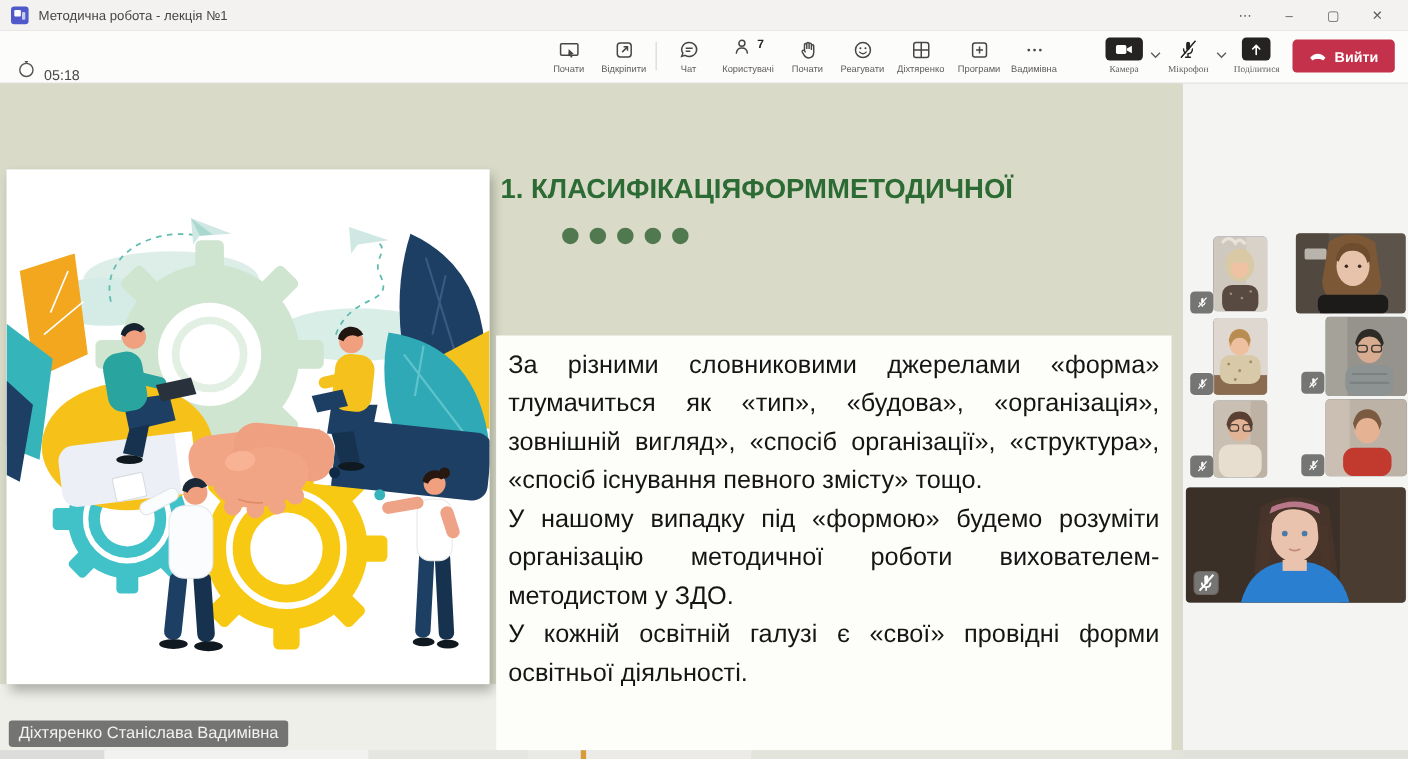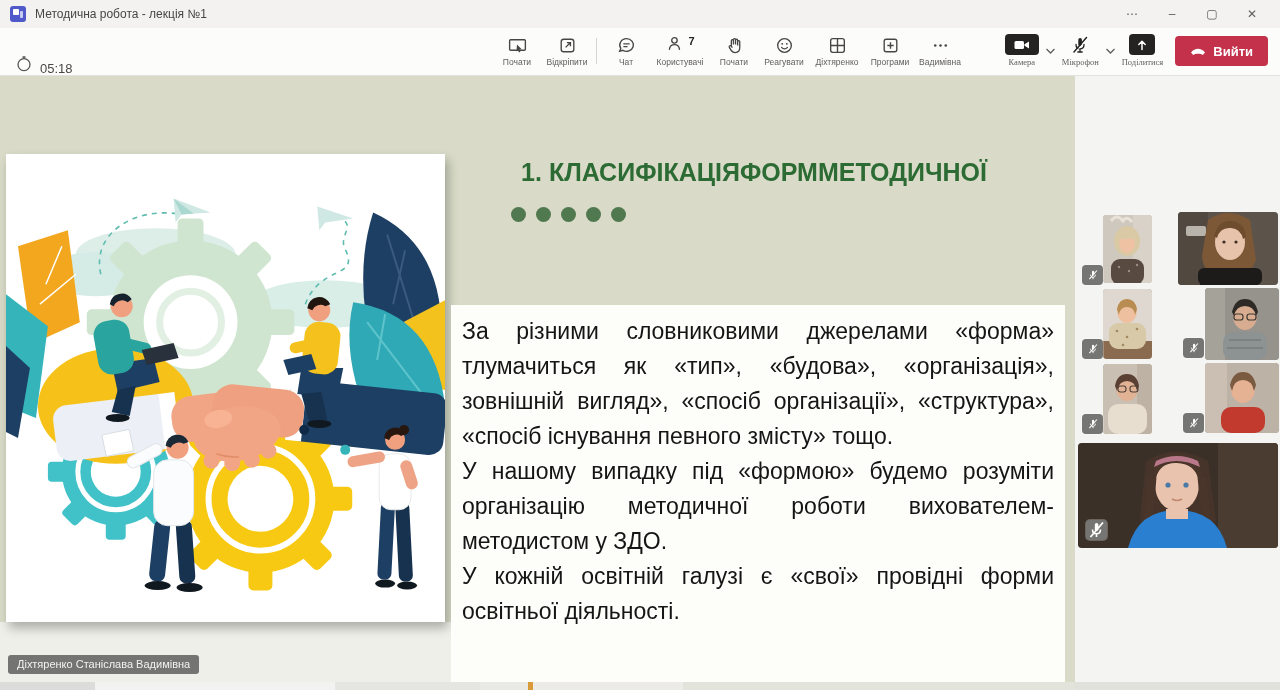--- a/index.html
+++ b/index.html
@@ -32,29 +32,29 @@
   .chev { padding-top:9px; }
   .leave-btn { margin-top:4px; margin-left:6px; height:30px; padding:0 15px; background:#c4314b; border-radius:4px; display:flex; align-items:center; gap:7px; color:#fff; font-size:13px; font-weight:bold; cursor:default; }
 
   
   .main { position:absolute; top:76px; left:0; width:1075px; height:614px; background:#d9dbc8; }
   .lower-left-bg { position:absolute; left:0; top:546px; width:451px; height:68px; background:#efefe9; }
   .illus-panel { position:absolute; left:6px; top:78px; width:439px; height:468px; background:#ffffff; box-shadow:3px 6px 10px rgba(0,0,0,0.28); }
   .illus-panel svg { width:100%; height:100%; display:block; }
 
   .title-block { position:absolute; left:455px; top:82px; width:598px; color:#2d6b34; font-weight:bold; font-size:25px; }
-  .title-l1 { display:flex; justify-content:center; }
+  .title-l1 { display:flex; justify-content:flex-start; }
   .title-l2 { display:flex; justify-content:space-between; margin-left:26px; margin-top:6px; }
   .dots-row { margin:20px 0 0 56px; display:flex; }
   .dot { width:15px; height:15px; border-radius:50%; background:#51794f; margin-right:10px; }
 
   .text-panel { position:absolute; left:451px; top:229px; width:614px; height:385px; background:#fdfdf9; padding:9px 11px 0 11px; }
   .slide-par { font-size:23px; line-height:35px; color:#151515; text-align:justify; }
 
-  .presenter-badge { position:absolute; left:8px; top:579px; background:rgba(99,99,97,0.88); color:#f2f2f0; font-size:11px; padding:3px 9px 4px 9px; border-radius:3px; white-space:nowrap; }
+  .presenter-badge { position:absolute; left:8px; top:579px; background:rgba(99,99,97,0.88); color:#f2f2f0; font-size:15px; padding:3px 9px 4px 9px; border-radius:3px; white-space:nowrap; }
 
   
   .bottom-strip { position:absolute; top:682px; left:0; width:1280px; height:8px; background:#e9e9e6; }
   .bs-seg { position:absolute; top:0; height:8px; }
 
   
   .rail { position:absolute; top:76px; left:1075px; width:205px; height:614px; background:#f4f4f2; }
   .vtile { position:absolute; border-radius:4px; overflow:hidden; background:#888; }
   .vtile svg { width:100%; height:100%; display:block; }
   .micb { position:absolute; width:21px; height:20px; background:#757573; border-radius:4px; display:flex; align-items:center; justify-content:center; box-shadow:0 0 0 1px rgba(255,255,255,0.25); }

